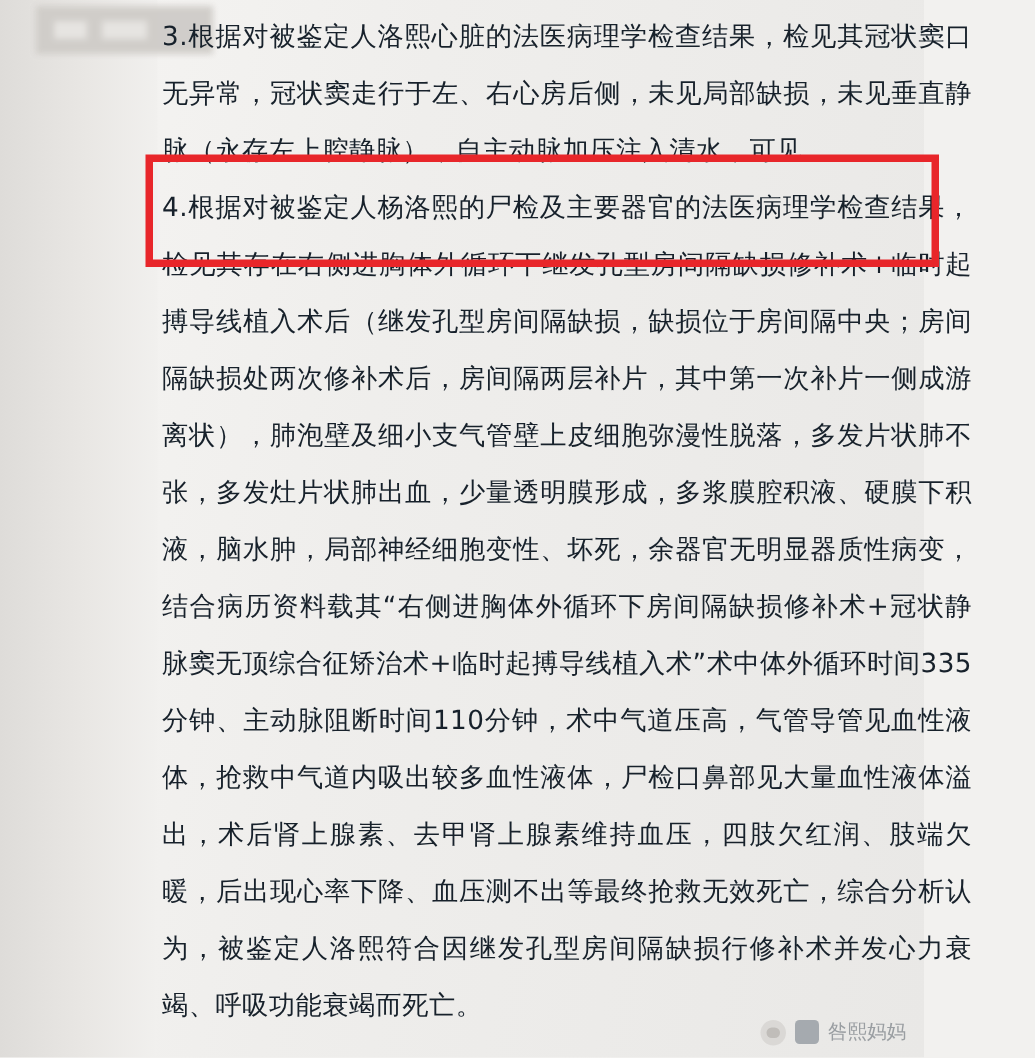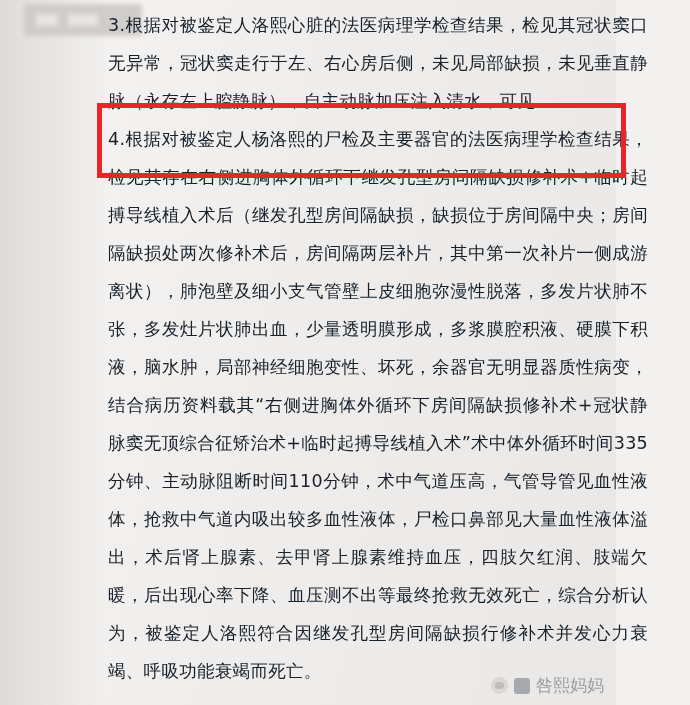--- a/index.html
+++ b/index.html
@@ -101,21 +101,21 @@
     width: 9px; height: 7px;
     border-radius: 4px;
     background: #b9b6b2;
   }
   .wm-avatar {
     width: 16px; height: 16px;
     border-radius: 3px;
     background: #9aa0a6;
   }
   .wm-text {
-    font-size: 17px;
+    font-size: 13px;
     color: #8d9297;
     font-family: Liberation Serif, serif;
   }
 </style>
 </head>
 <body>
 
 <div class="page">
   <div class="left-shade"></div>
 

